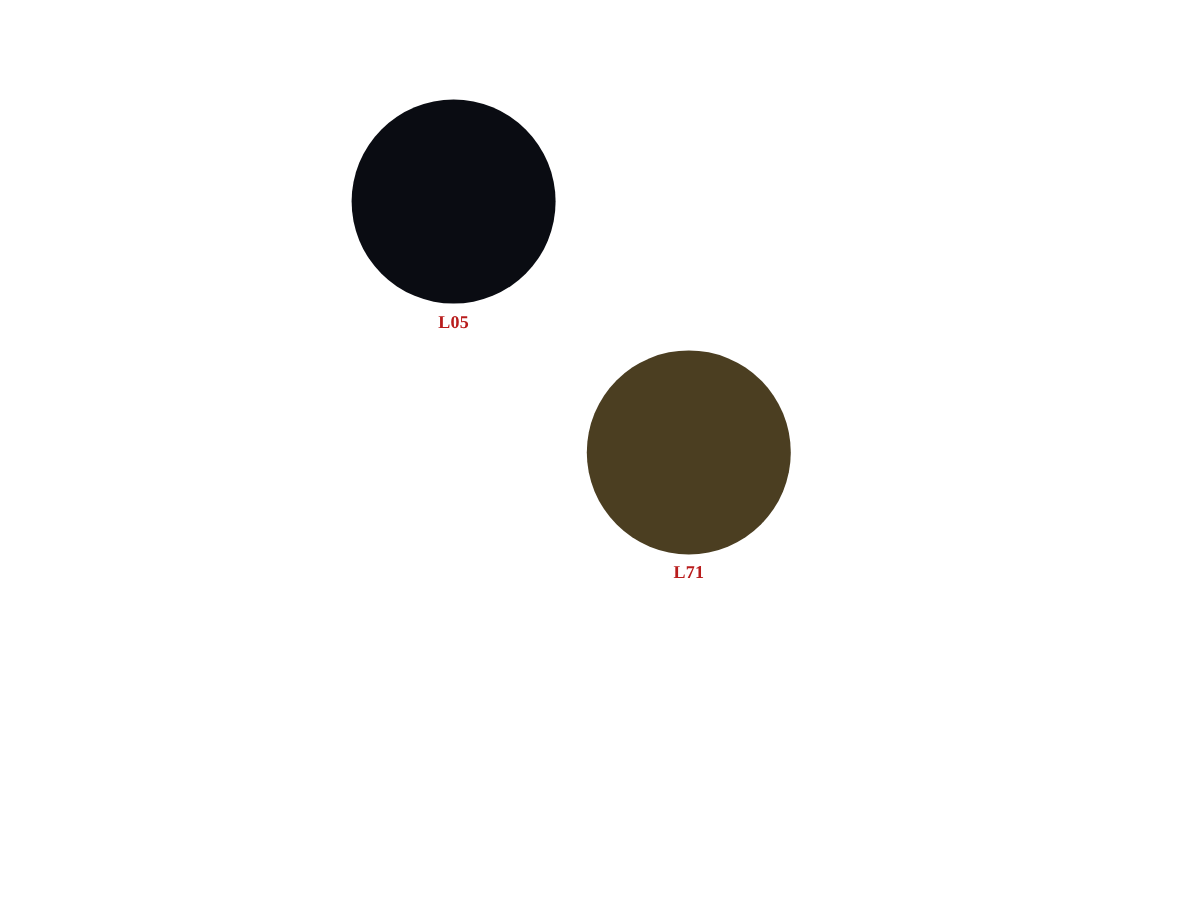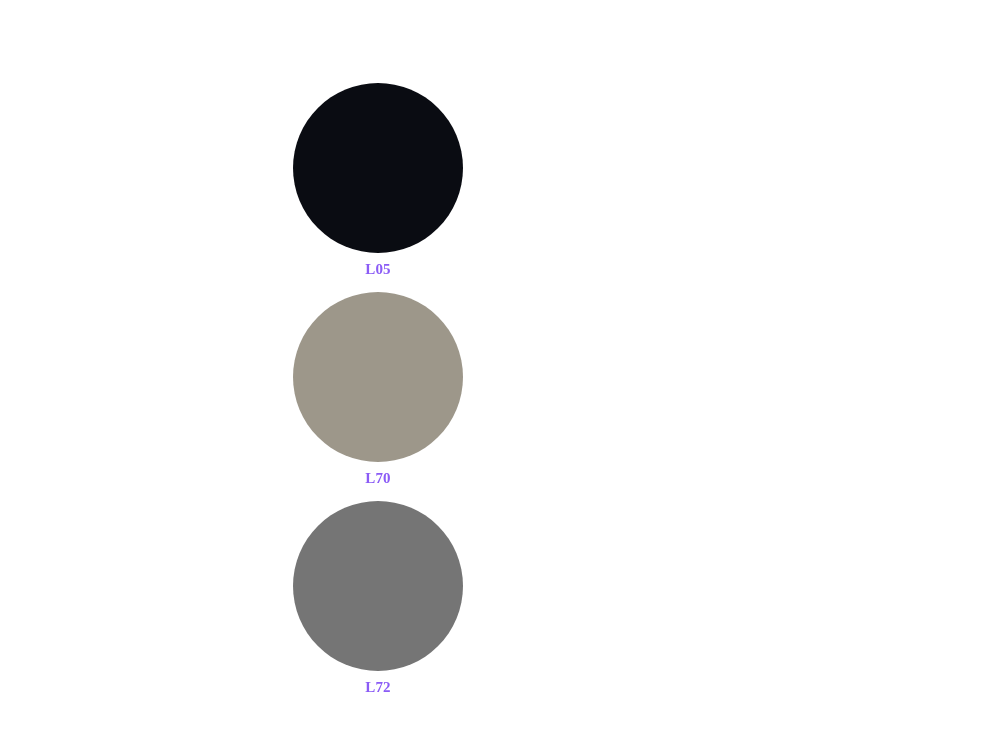--- a/index.html
+++ b/index.html
@@ -44,34 +44,30 @@
   .swatch-disc.outlined {
     border: 1px solid #555555;
   }
 
   .swatch-label {
     margin-top: 9px;
     font-size: 15px;
     font-weight: bold;
     line-height: 1;
     letter-spacing: 0.2px;
-    color: #8b5cf6;
+    color: #b91c1c;
     font-family: "Liberation Serif", "DejaVu Serif", serif;
     white-space: nowrap;
   }
 </style>
 </head>
 <body style="background: rgb(255, 255, 255);">
 
 <div id="swatch-board">
     <div class="swatch-cell" style="left: 280px; top: 83px; width: 196px;">
       <div class="swatch-disc" style="width: 170px; height: 170px; background: rgb(10, 12, 18);"></div>
       <div class="swatch-label">L05</div>
     </div>
-    <div class="swatch-cell" style="left: 280px; top: 292px; width: 196px;">
-      <div class="swatch-disc" style="width: 170px; height: 170px; background: rgb(157, 151, 138);"></div>
-      <div class="swatch-label">L70</div>
-    </div>
-    <div class="swatch-cell" style="left: 280px; top: 501px; width: 196px;">
-      <div class="swatch-disc" style="width: 170px; height: 170px; background: rgb(117, 117, 117);"></div>
-      <div class="swatch-label">L72</div>
+    <div class="swatch-cell" style="left: 476px; top: 292px; width: 196px;">
+      <div class="swatch-disc" style="width: 170px; height: 170px; background: rgb(75, 62, 33);"></div>
+      <div class="swatch-label">L71</div>
     </div>
   </div>
 
 </body></html>

